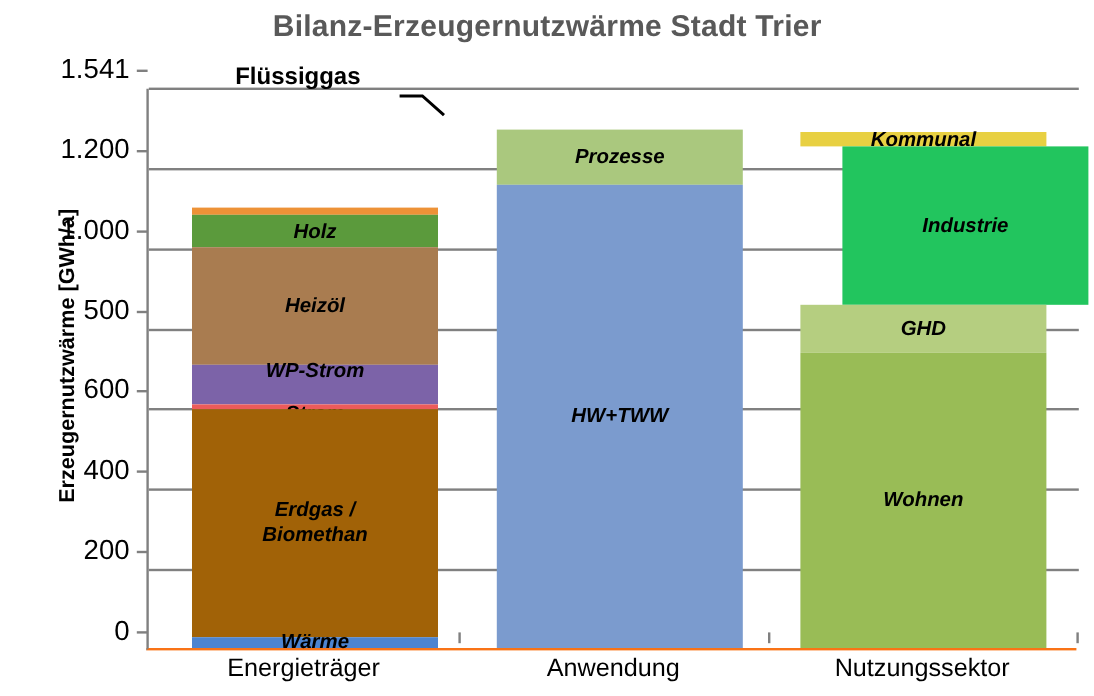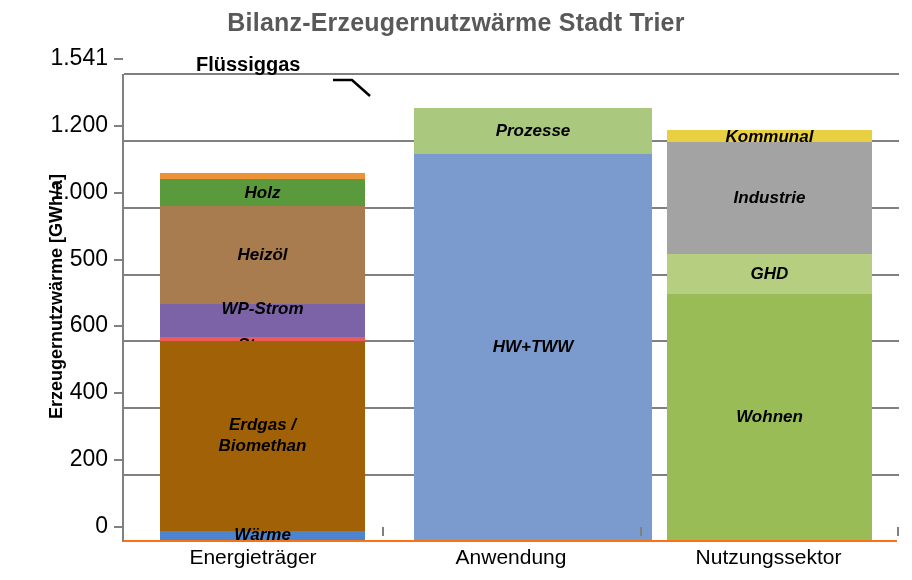--- a/index.html
+++ b/index.html
@@ -150,33 +150,33 @@
           <div class="seg tight" style="height: 4.01143px; background: rgb(236, 91, 91);">
             <span class="seg-label" style="top: -2px; position: absolute;">Strom</span>
           </div>
           <div class="seg" style="height: 190px; background: #a16207;">
             <span class="seg-label" style="text-align: center; line-height: 1.22;">Erdgas /<br>Biomethan</span>
           </div>
           <div class="seg tight" style="height: 9.02571px; background: rgb(77, 132, 208);">
             <span class="seg-label" style="top: -6px;">Wärme</span>
           </div>
         </div>
-        <div class="bar" style="left: 290px; width: 238px;">
+        <div class="bar" style="left: 290px; width: 205px;">
           <div class="seg" style="height: 46.1314px; background: rgb(170, 200, 126);">
             <span class="seg-label">Prozesse</span>
           </div>
           <div class="seg" style="height: 386.1px; background: rgb(123, 155, 206);">
             <span class="seg-label">HW+TWW</span>
           </div>
         </div>
         <div class="bar" style="left: 543px; width: 205px;">
           <div class="seg tight" style="height: 12.0343px; background: rgb(232, 208, 66);">
             <span class="seg-label" style="top: -3px;">Kommunal</span>
           </div>
-          <div class="seg" style="height: 112px; background: #a3a3a3;">
+          <div class="seg" style="height: 132px; background: #22c55e; margin-left: 35px;">
             <span class="seg-label">Industrie</span>
           </div>
           <div class="seg" style="height: 40.1143px; background: rgb(181, 206, 128);">
             <span class="seg-label">GHD</span>
           </div>
           <div class="seg" style="height: 246.034px; background: rgb(153, 188, 86);">
             <span class="seg-label">Wohnen</span>
           </div>
         </div>
       </div>

